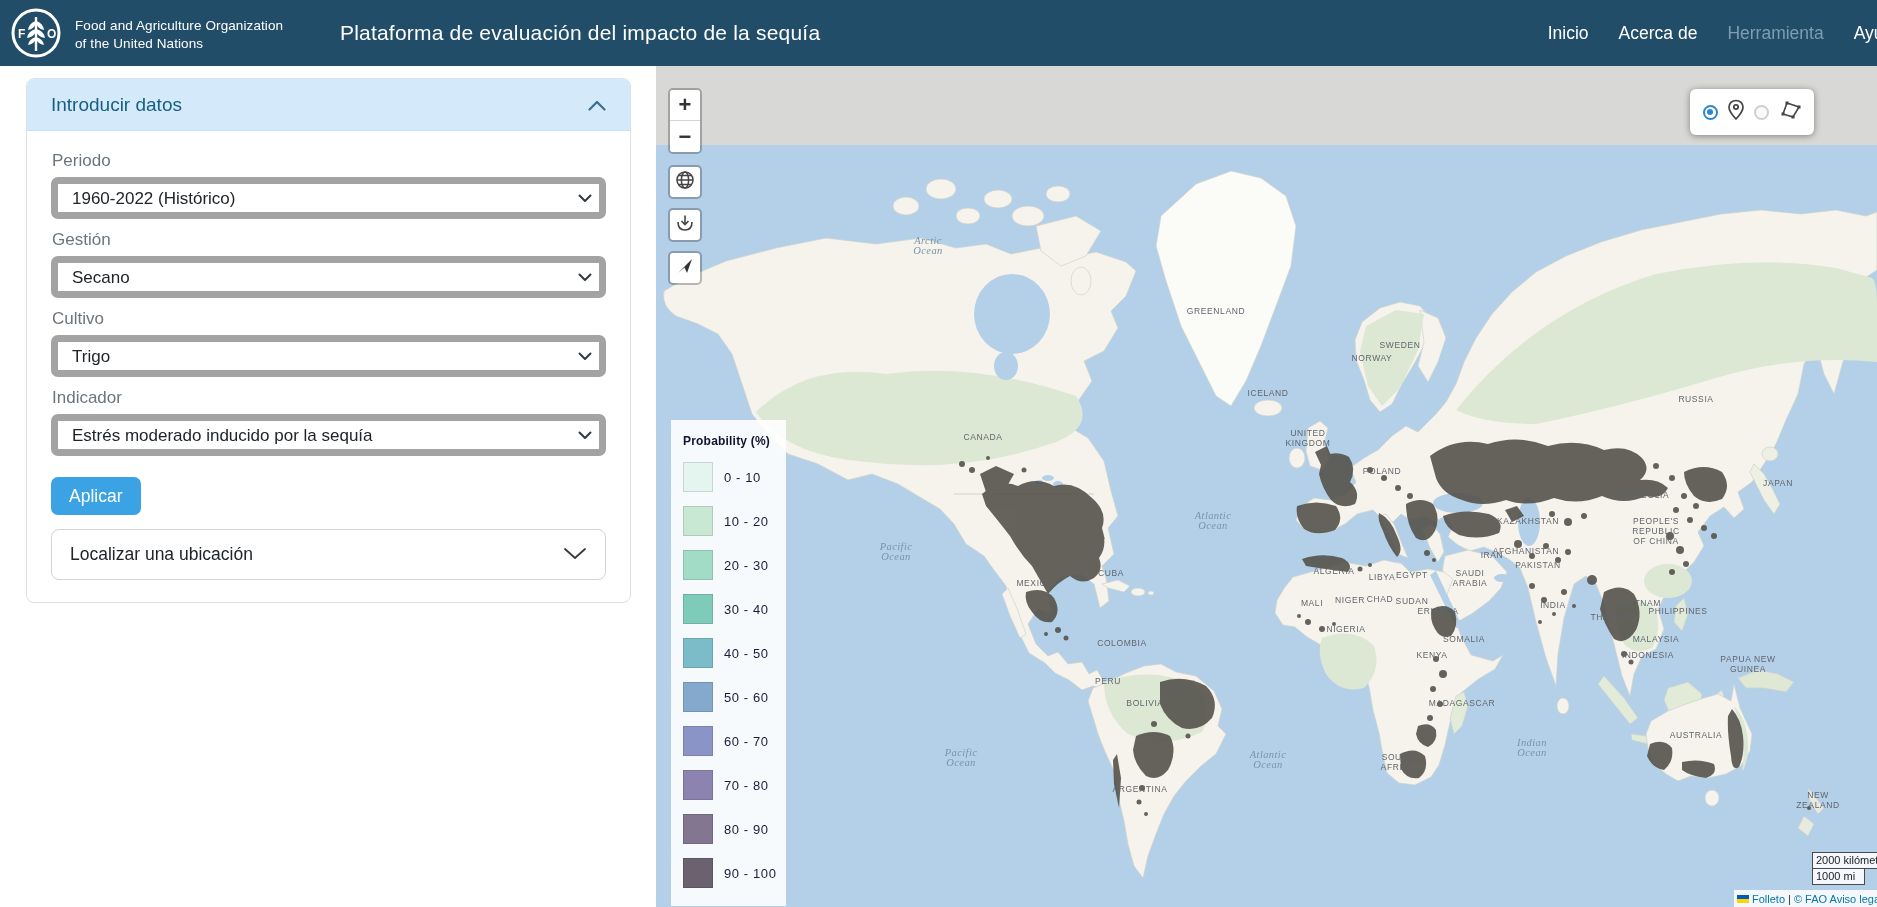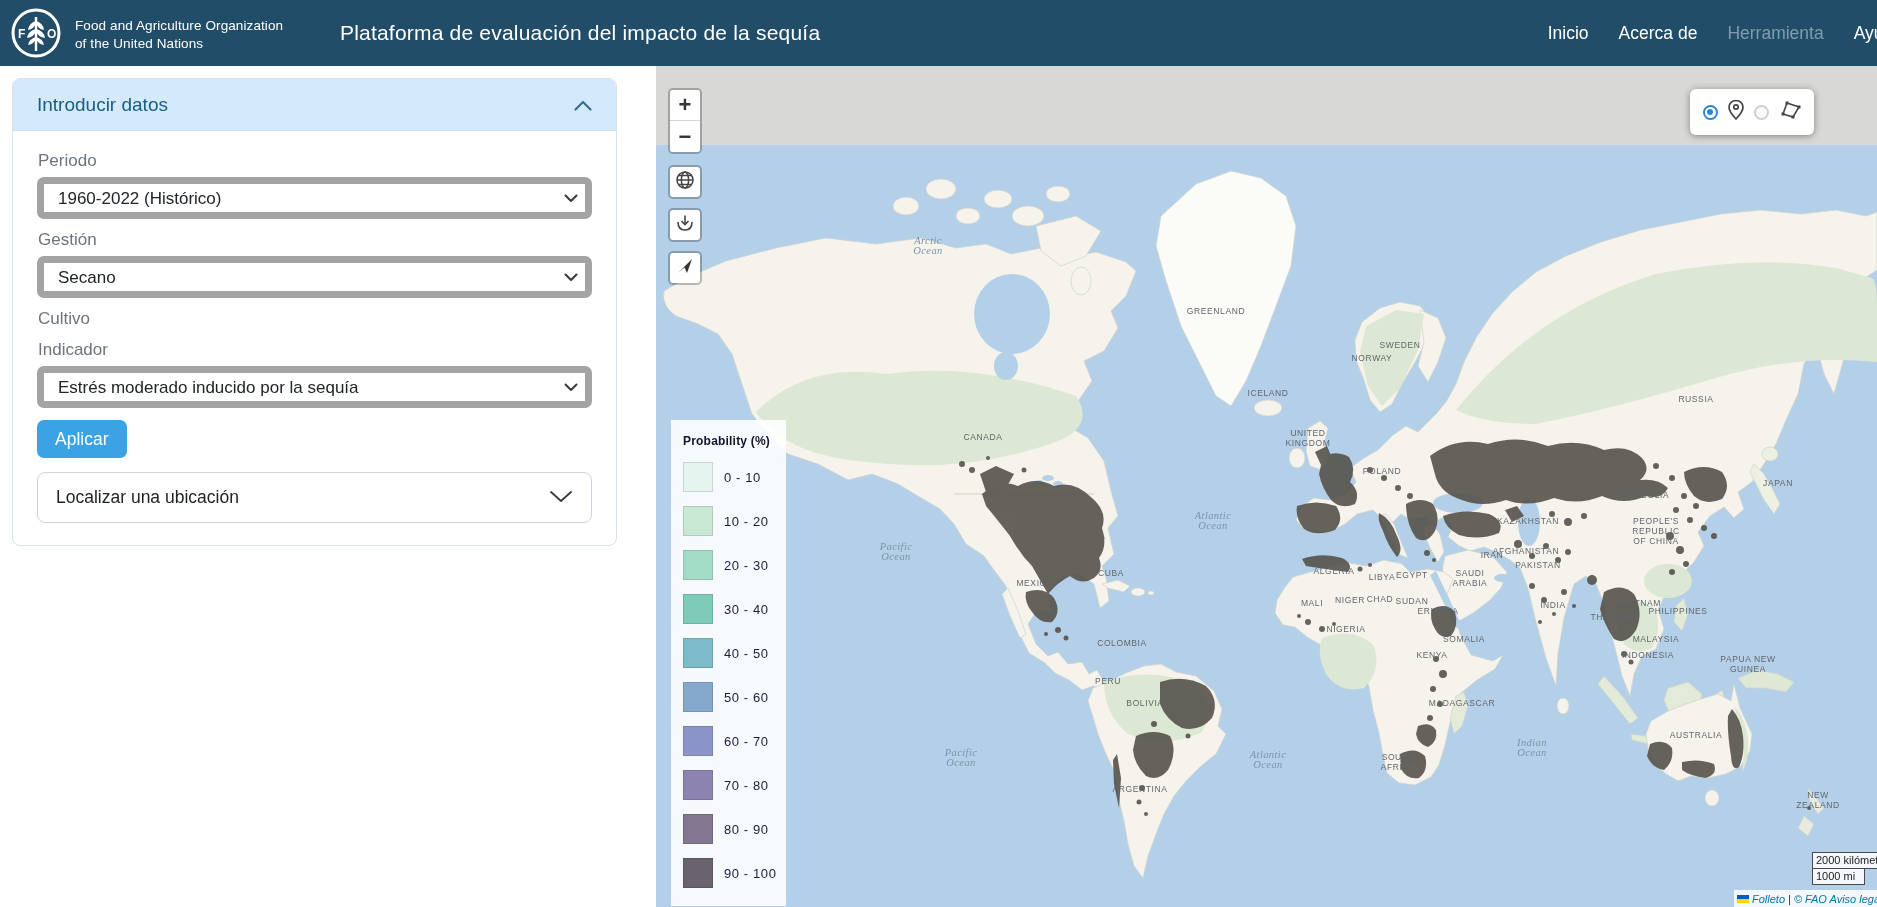--- a/index.html
+++ b/index.html
@@ -9,29 +9,29 @@
   
   .navbar { position:absolute; left:0; top:0; width:1877px; height:66px; background:#224d68; overflow:hidden; z-index:50; }
   .logo-wrap { position:absolute; left:10px; top:7px; display:flex; align-items:center; gap:13px; color:#fff; }
   .logo-text { font-size:13.5px; font-weight:normal; line-height:1.32; letter-spacing:.1px; }
   .nav-title { position:absolute; left:340px; top:50%; transform:translateY(-50%); color:#fff; font-size:21px; letter-spacing:.2px; }
   .nav-links { position:absolute; right:-26px; top:0; height:100%; display:flex; align-items:center; gap:30px; font-size:17.5px; }
   .nav-link { color:#ffffff; cursor:pointer; white-space:nowrap; }
   .nav-link.nav-muted { color:#7e9cb2; }
 
   
-  .card { position:absolute; left:12px; top:78px; width:605px; border:1px solid #d8e2ea; border-radius:8px; background:#fff; }
+  .card { position:absolute; left:26px; top:78px; width:605px; border:1px solid #d8e2ea; border-radius:8px; background:#fff; }
   .card-header { height:52px; background:#d4eafa; border-radius:7px 7px 0 0; display:flex; align-items:center; justify-content:space-between; padding:0 24px; color:#175e84; font-size:19px; border-bottom:1px solid #c6e1f3; cursor:pointer; }
   .card-body { padding:20px 24px 22px 24px; }
   .form-group { margin-bottom:11px; }
   .field-label { display:block; color:#6c757d; font-size:17px; line-height:20px; margin:0 0 6px 1px; }
   .select-wrap { position:relative; }
   .form-select { width:100%; height:42px; border:7px solid #a3a3a3; border-radius:7px; padding:0 36px 0 14px; font-size:17px; color:#212529; background:#fff; appearance:none; -webkit-appearance:none; font-family:"Liberation Sans",sans-serif; }
   .select-caret { position:absolute; right:14px; top:50%; transform:translateY(-50%); pointer-events:none; }
-  .btn-apply { display:inline-block; margin-top:1px; height:38px; padding:0 18px; background:#3ba2e4; color:#fff; border:none; border-radius:7px; font-size:17.5px; cursor:pointer; font-family:"Liberation Sans",sans-serif; }
+  .btn-apply { display:inline-block; margin-top:10px; height:38px; padding:0 18px; background:#3ba2e4; color:#fff; border:none; border-radius:7px; font-size:17.5px; cursor:pointer; font-family:"Liberation Sans",sans-serif; }
   .locator { margin-top:14px; height:51px; border:1px solid #ced4da; border-radius:8px; display:flex; align-items:center; justify-content:space-between; padding:0 18px; font-size:17.5px; color:#212529; cursor:pointer; }
 
   
   .map { position:absolute; left:656px; top:66px; width:1221px; height:841px; overflow:hidden; background:#b4d0e9; }
   #map-svg { position:absolute; left:0; top:0; }
   .lbl-country { font-size:8.5px; fill:#61656c; letter-spacing:.6px; text-anchor:middle; font-family:"Liberation Sans",sans-serif; }
   .lbl-ocean { font-size:10.5px; font-style:italic; fill:#7b93aa; text-anchor:middle; font-family:"Liberation Serif",serif; letter-spacing:.4px; }
 
   .lf-box { position:absolute; background:#fff; border:2px solid rgba(0,0,0,.25); border-radius:5px; background-clip:padding-box; }
   .zoomctl { left:12px; top:22px; width:34px; }
@@ -51,21 +51,21 @@
   .legend-title { font-size:12px; font-weight:bold; color:#13132e; margin-bottom:14px; letter-spacing:.2px; white-space:nowrap; }
   .legend-row { display:flex; align-items:center; margin-bottom:14px; height:30px; }
   .swatch { width:30px; height:30px; margin-right:11px; box-shadow:inset 0 0 0 1px rgba(0,0,0,.12); flex:0 0 auto; }
   .legend-label { font-size:13px; color:#1c1c38; letter-spacing:.6px; white-space:nowrap; }
 
   .scalebar { position:absolute; left:1156px; top:786px; z-index:10; font-size:11px; color:#222; }
   .scale-line { background:rgba(255,255,255,.85); border:1px solid #4a4a4a; padding:0 3px; height:17px; line-height:15px; white-space:nowrap; overflow:hidden; }
   .scale-km { width:104px; }
   .scale-mi { width:53px; margin-top:-1px; }
 
-  .attribution { position:absolute; right:0; bottom:0; height:17px; max-width:143px; background:rgba(255,255,255,.85); display:flex; align-items:center; padding:0 3px; font-size:11px; color:#333; white-space:nowrap; overflow:hidden; z-index:10;font-style:italic; }
+  .attribution { position:absolute; right:0; bottom:0; height:17px; max-width:143px; background:rgba(255,255,255,.85); display:flex; align-items:center; padding:0 3px; font-size:11px; color:#333; white-space:nowrap; overflow:hidden; z-index:10; }
   .attr-link { color:#0078a8; text-decoration:none; }
   .attr-sep { margin:0 3px; color:#333; }
   .flag { margin-right:3px; flex:0 0 auto; }
 </style>
 </head>
 <body>
 
 <div class="navbar">
   <div class="logo-wrap">
     <span>
@@ -127,20 +127,28 @@
             <select class="form-select"><option value="Secano" selected="">Secano</option></select>
             <span class="select-caret">
               <svg width="14" height="9" viewBox="0 0 14 9">
                 <polyline points="1.5,1.5 7,7 12.5,1.5" fill="none" stroke="#343a40" stroke-width="2" stroke-linecap="round" stroke-linejoin="round"></polyline>
               </svg>
             </span>
           </div>
         </div>
         <div class="form-group">
           <label class="field-label">Cultivo</label>
+          <div class="select-wrap">
+            <select class="form-select"><option value="Trigo" selected="">Trigo</option></select>
+            <span class="select-caret">
+              <svg width="14" height="9" viewBox="0 0 14 9">
+                <polyline points="1.5,1.5 7,7 12.5,1.5" fill="none" stroke="#343a40" stroke-width="2" stroke-linecap="round" stroke-linejoin="round"></polyline>
+              </svg>
+            </span>
+          </div>
         </div>
         <div class="form-group">
           <label class="field-label">Indicador</label>
           <div class="select-wrap">
             <select class="form-select"><option value="Estrés moderado inducido por la sequía" selected="">Estrés moderado inducido por la sequía</option></select>
             <span class="select-caret">
               <svg width="14" height="9" viewBox="0 0 14 9">
                 <polyline points="1.5,1.5 7,7 12.5,1.5" fill="none" stroke="#343a40" stroke-width="2" stroke-linecap="round" stroke-linejoin="round"></polyline>
               </svg>
             </span>

